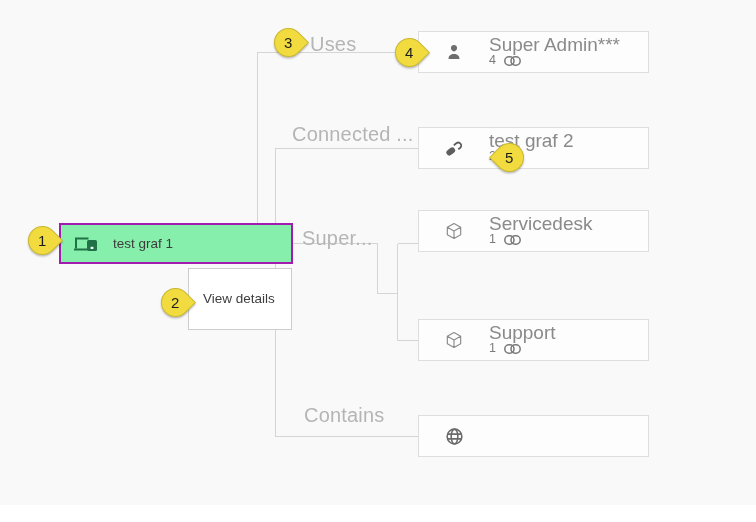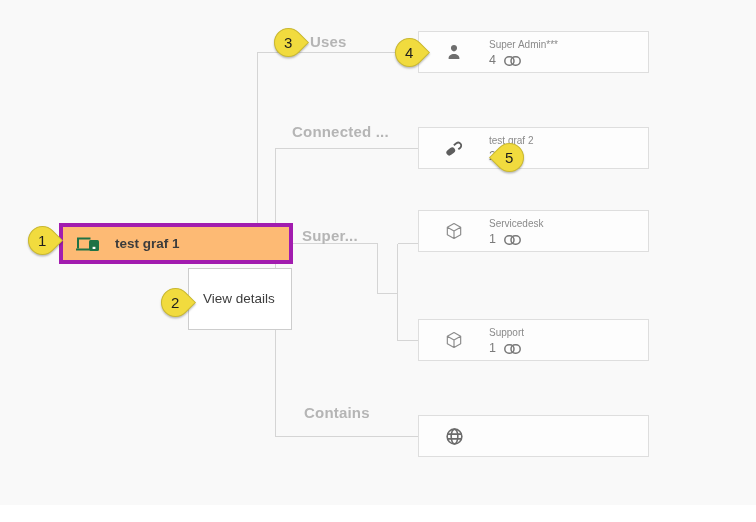--- a/index.html
+++ b/index.html
@@ -13,30 +13,29 @@
     position:relative;width:756px;height:505px;
     background:#f9f9f9;
   }
   .bottom-strip{
     position:absolute;left:0;top:505px;width:756px;height:17px;background:#ffffff;
   }
   svg.connectors{position:absolute;left:0;top:0;z-index:1;}
 
   .branch-label{
     position:absolute;z-index:2;
-    font-size:15px;color:#b5b5b5;letter-spacing:.2px;
+    font-size:20px;color:#b5b5b5;letter-spacing:.2px;
     white-space:nowrap;
-    font-weight:bold;
   }
 
   
   .root-node{
     position:absolute;left:59px;top:223px;width:234px;height:41px;
-    background:#fdba74;border:4px solid #a21caf;box-sizing:border-box;
-    display:flex;align-items:center;z-index:3;cursor:default;font-weight:bold;
+    background:#86efac;border:2px solid #a21caf;box-sizing:border-box;
+    display:flex;align-items:center;z-index:3;cursor:default;
   }
   .root-node .icon{margin-left:13px;display:flex;align-items:center;}
   .root-node .label{margin-left:16px;font-size:13.5px;color:#3c3c3c;}
 
   
   .context-menu{
     position:absolute;left:188px;top:268px;width:104px;height:62px;
     background:#ffffff;border:1px solid #cdcdcd;box-sizing:border-box;
     z-index:4;display:flex;flex-direction:column;justify-content:space-around;
   }
@@ -46,21 +45,21 @@
   }
 
   
   .node{
     position:absolute;left:418px;width:231px;height:42px;
     background:#fdfdfd;border:1px solid #dedede;box-sizing:border-box;
     display:flex;align-items:center;z-index:3;cursor:default;
   }
   .node .icon{margin-left:24px;width:22px;display:flex;justify-content:center;align-items:center;}
   .node .text{margin-left:24px;display:flex;flex-direction:column;justify-content:center;}
-  .node .title{font-size:10px;color:#8a8a8a;line-height:17px;white-space:nowrap;}
+  .node .title{font-size:19px;color:#8a8a8a;line-height:17px;white-space:nowrap;}
   .node .count-row{display:flex;align-items:center;gap:8px;line-height:15px;}
   .node .count{font-size:12.5px;color:#7b7b7b;}
   .node .chain{display:flex;align-items:center;cursor:pointer;}
 
   
   .badge{
     position:absolute;width:29px;height:29px;
     background:#f1db3e;border:1px solid #c9b832;box-sizing:border-box;
     box-shadow:1px 1px 2px rgba(0,0,0,.25);
     display:flex;align-items:center;justify-content:center;

